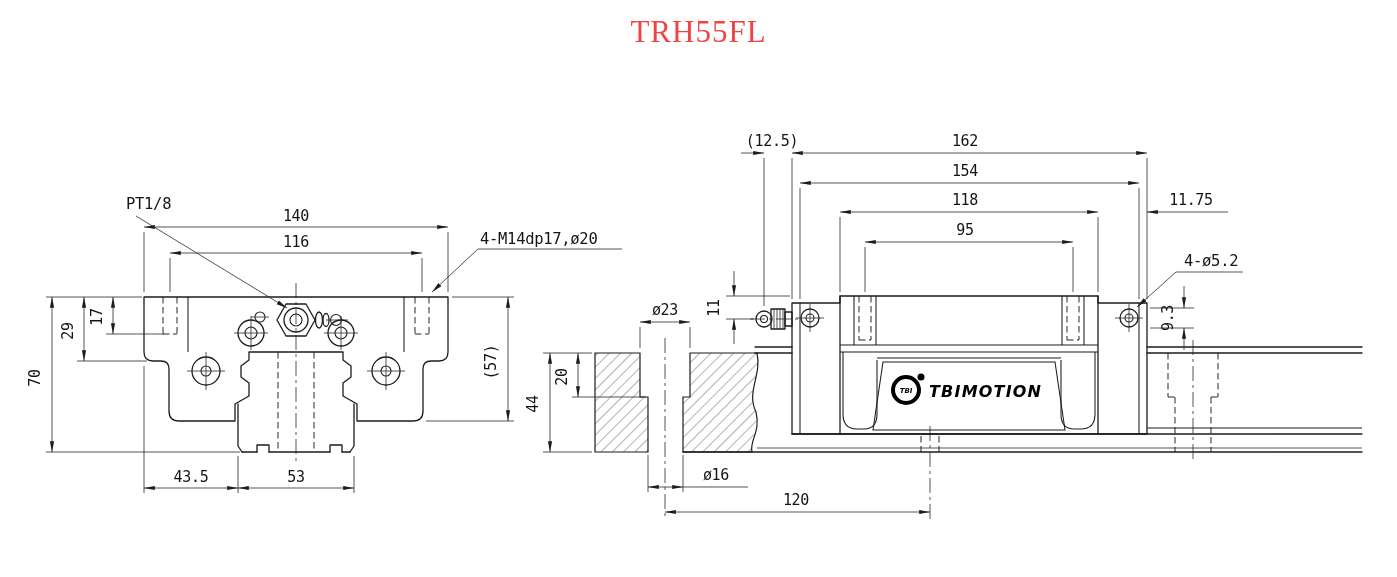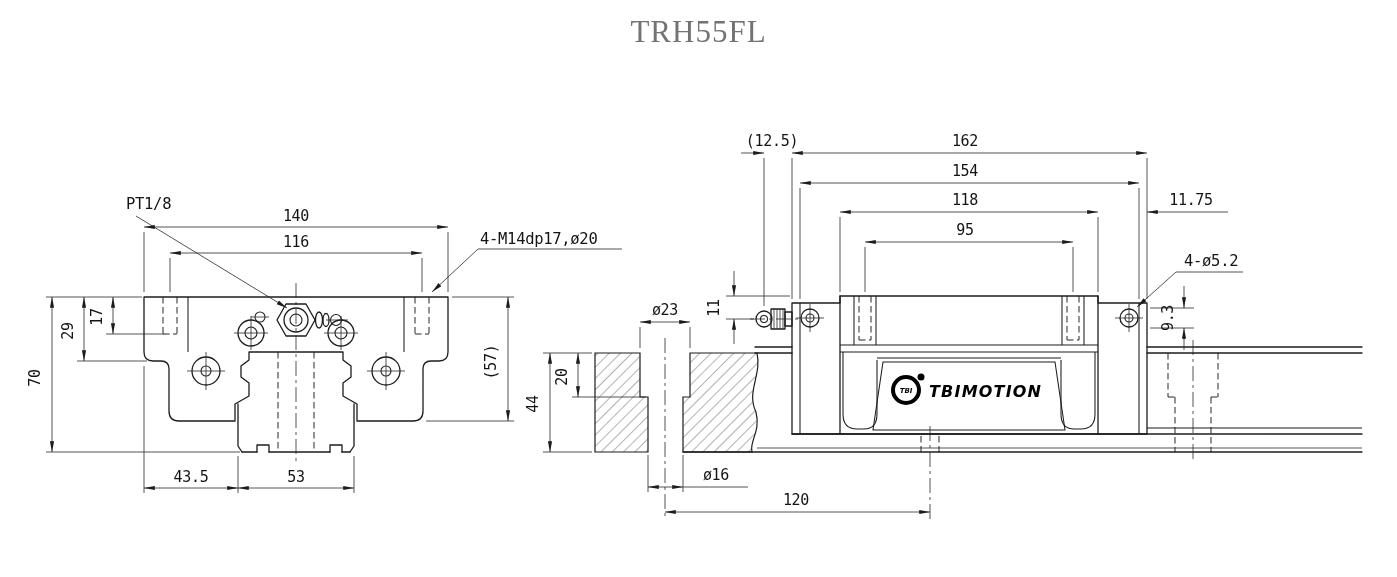--- a/index.html
+++ b/index.html
@@ -1,19 +1,19 @@
 <!DOCTYPE html>
 <html><head>
 <meta charset="utf-8">
 <style>
   html,body{margin:0;padding:0;background:#ffffff;}
   .stage{position:relative;width:1397px;height:577px;background:#fff;overflow:hidden;
          font-family:"Liberation Sans", sans-serif;}
   .title{position:absolute;left:0;top:14px;width:1397px;text-align:center;
-         font-family:"Liberation Serif", serif;font-size:31px;letter-spacing:1px;color:#737373;}
+         font-family:"Liberation Serif", serif;font-size:31px;letter-spacing:1px;color:#ef4444;}
   svg{position:absolute;left:0;top:0;}
   .ol{fill:none;stroke:#1c1c1c;stroke-width:1.3;stroke-linecap:round;stroke-linejoin:round;}
   .md{fill:none;stroke:#1c1c1c;stroke-width:1.05;}
   .th{fill:none;stroke:#2a2a2a;stroke-width:0.8;}
   .hid{fill:none;stroke:#1c1c1c;stroke-width:0.95;stroke-dasharray:6.5 3.5;}
   .cl{fill:none;stroke:#2a2a2a;stroke-width:0.8;stroke-dasharray:15 4 3 4;}
   .hatchpoly{fill:url(#hatch);stroke:#1c1c1c;stroke-width:1.2;}
   .dim{font-family:"DejaVu Sans Mono", monospace;font-size:15px;fill:#141414;letter-spacing:-0.3px;}
   .note{font-family:"DejaVu Sans Mono", monospace;font-size:15.5px;fill:#141414;letter-spacing:-0.3px;}
   .brand{font-family:"DejaVu Sans", sans-serif;font-size:16px;font-weight:bold;font-style:italic;fill:#000;}

